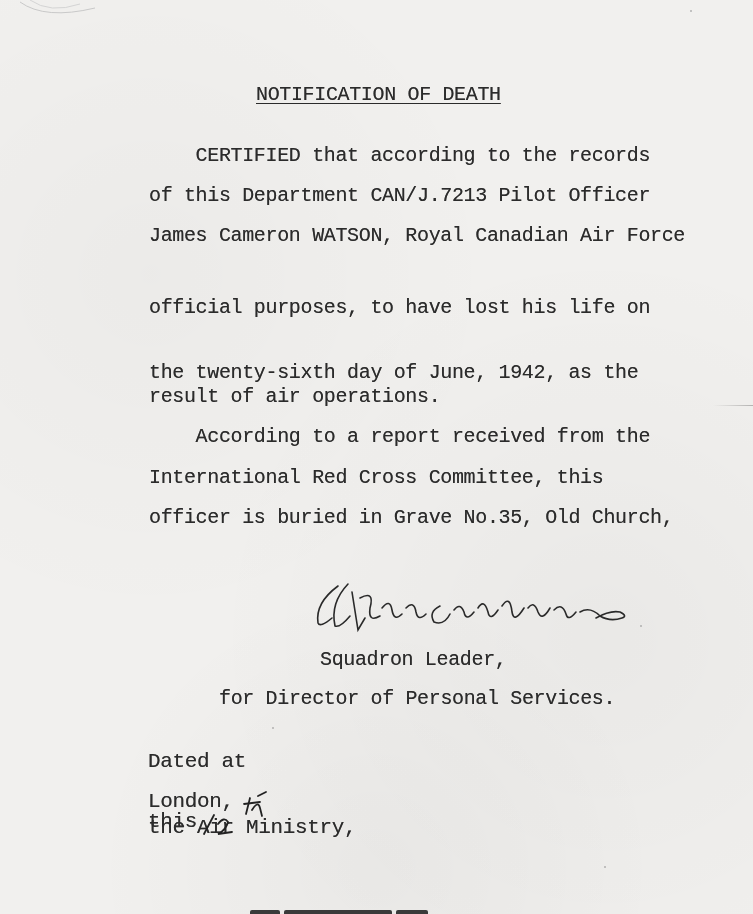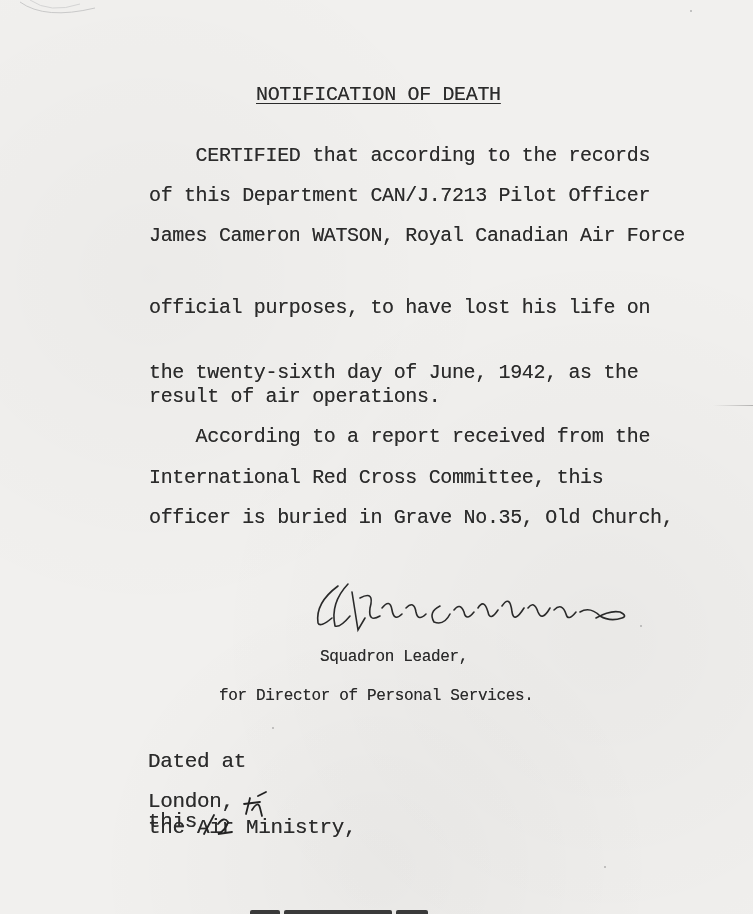--- a/index.html
+++ b/index.html
@@ -35,21 +35,21 @@
     }
     .title {
       left: 256px;
       top: 83px;
       font-size: 20px;
       text-decoration: underline;
       text-underline-offset: 3px;
       text-decoration-thickness: 1px;
     }
     .body-line { left: 149px; }
-    .sig-title { font-size: 16px; }
+    .sig-title { font-size: 20px; }
     .date-line { left: 148px; font-size: 21px; }
     .signature {
       position: absolute;
       left: 310px;
       top: 578px;
       width: 330px;
       height: 60px;
     }
     .handwritten-day {
       position: absolute;

